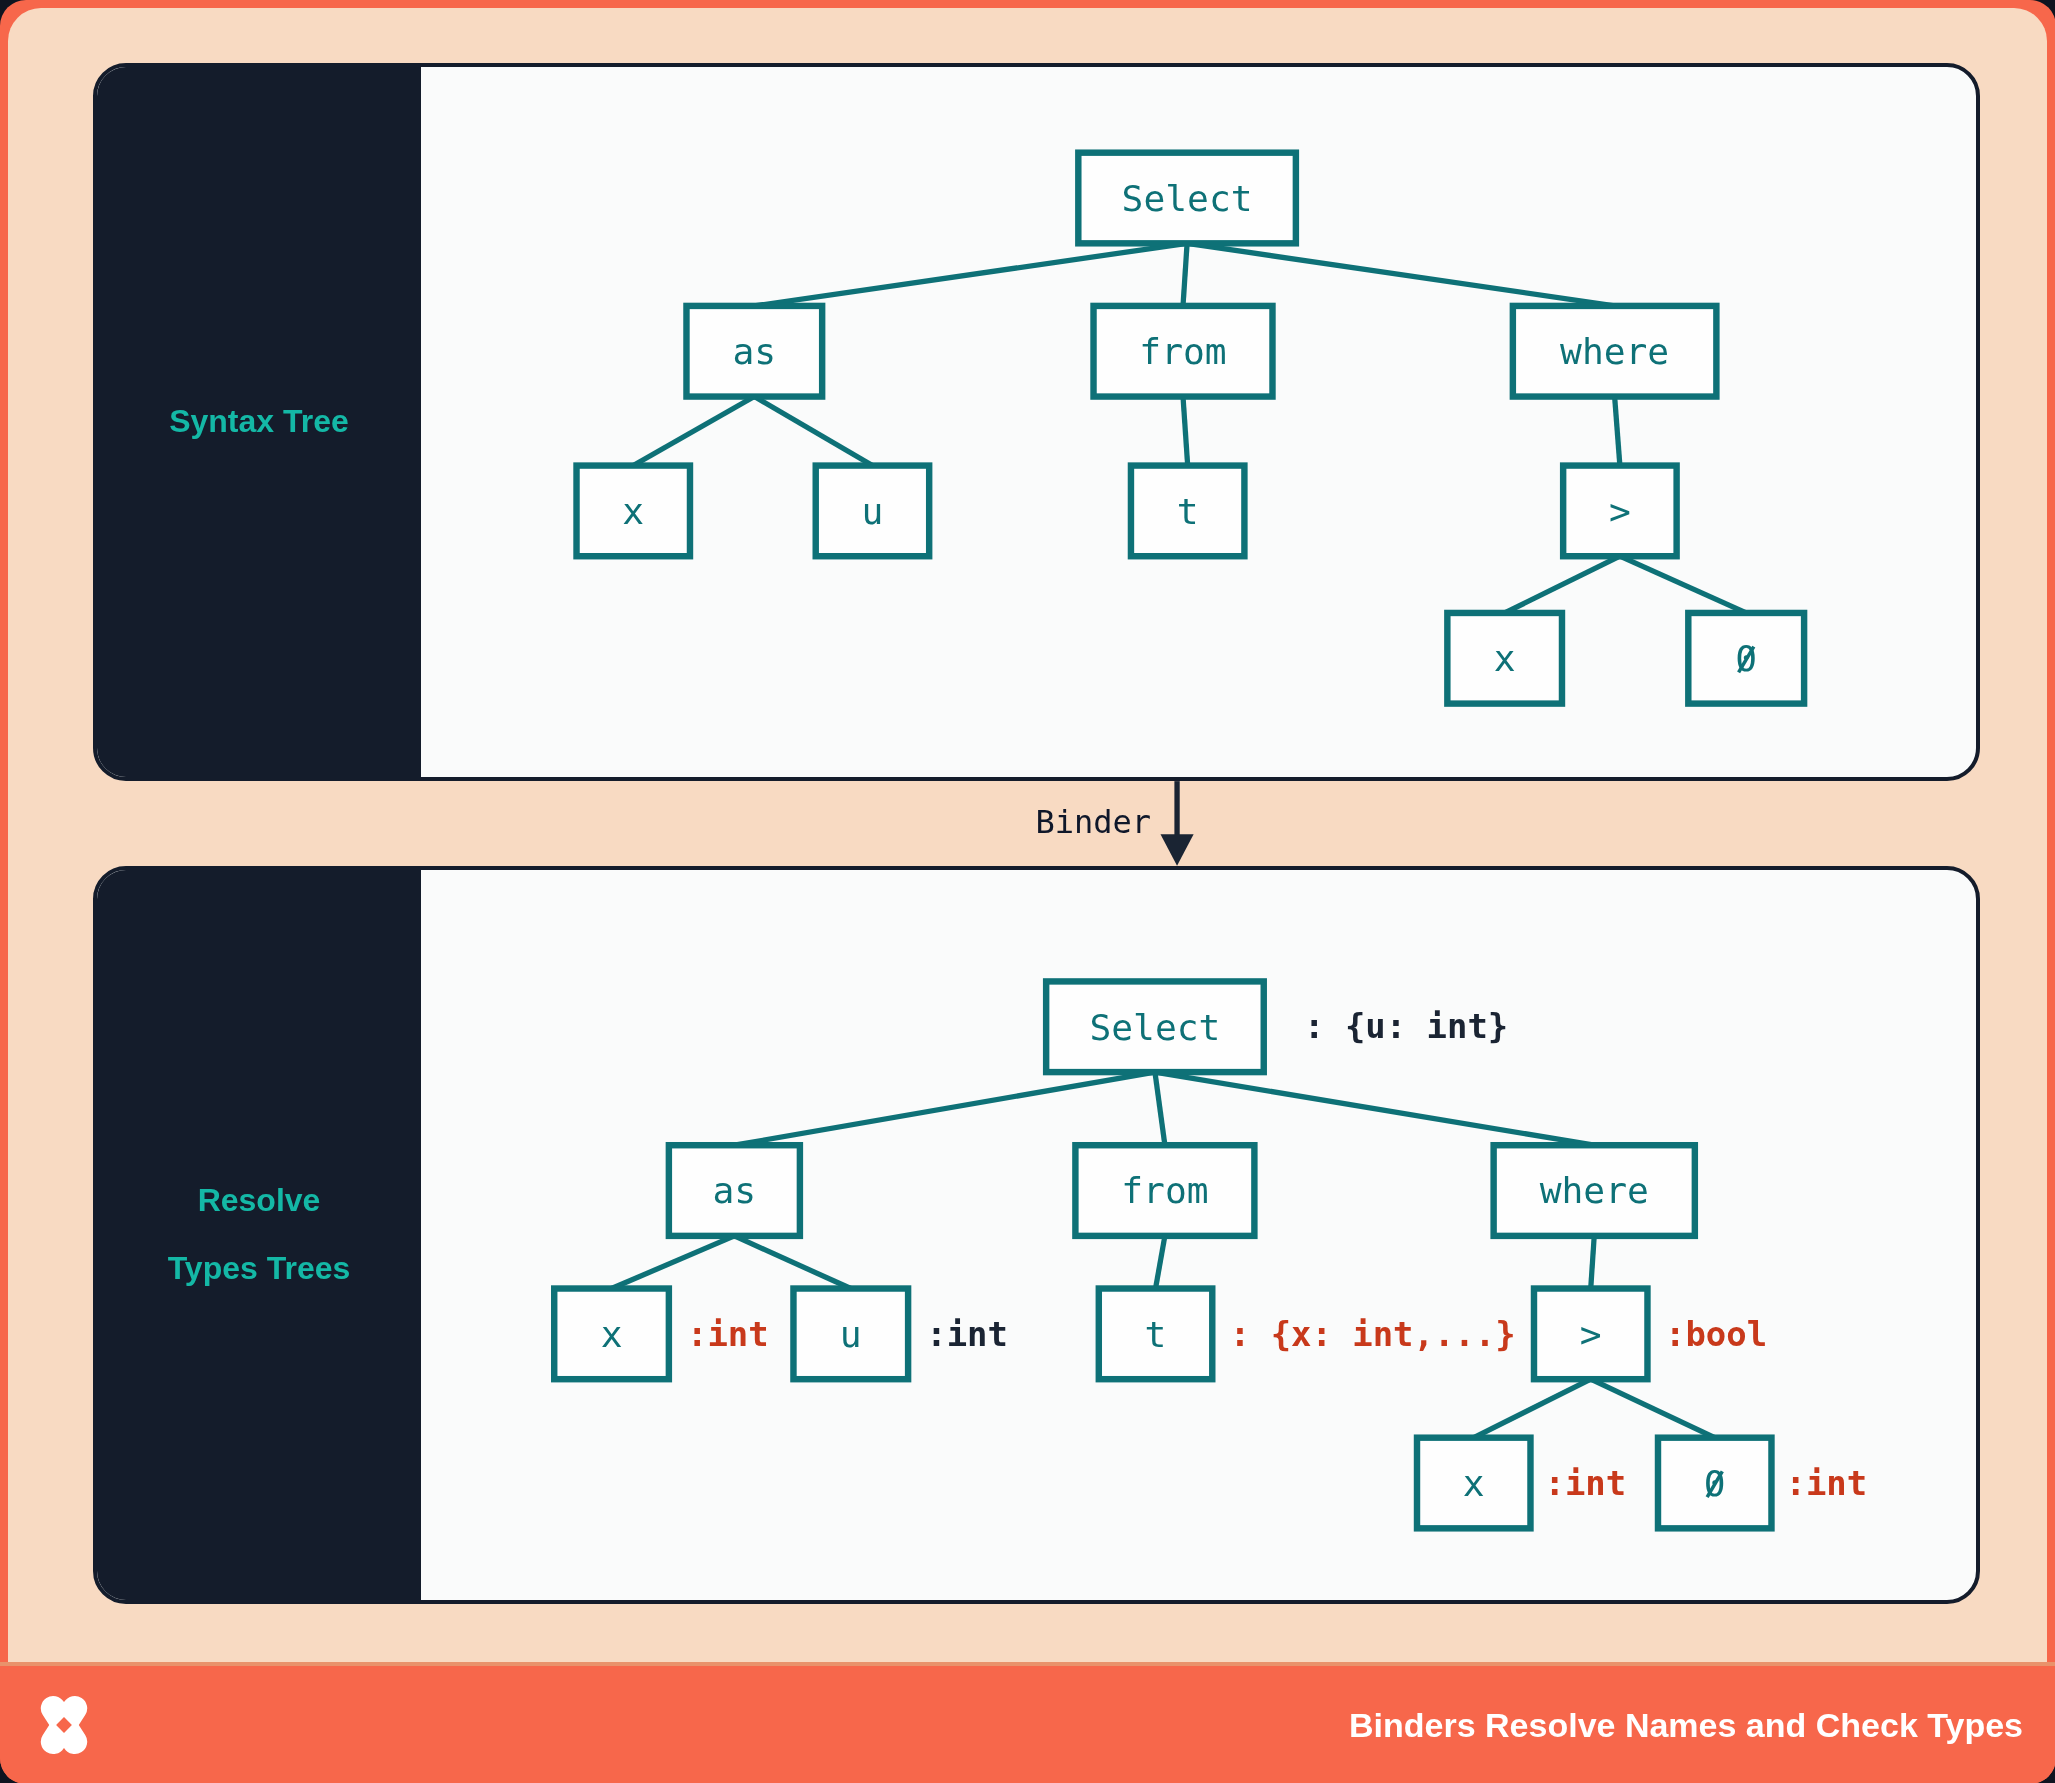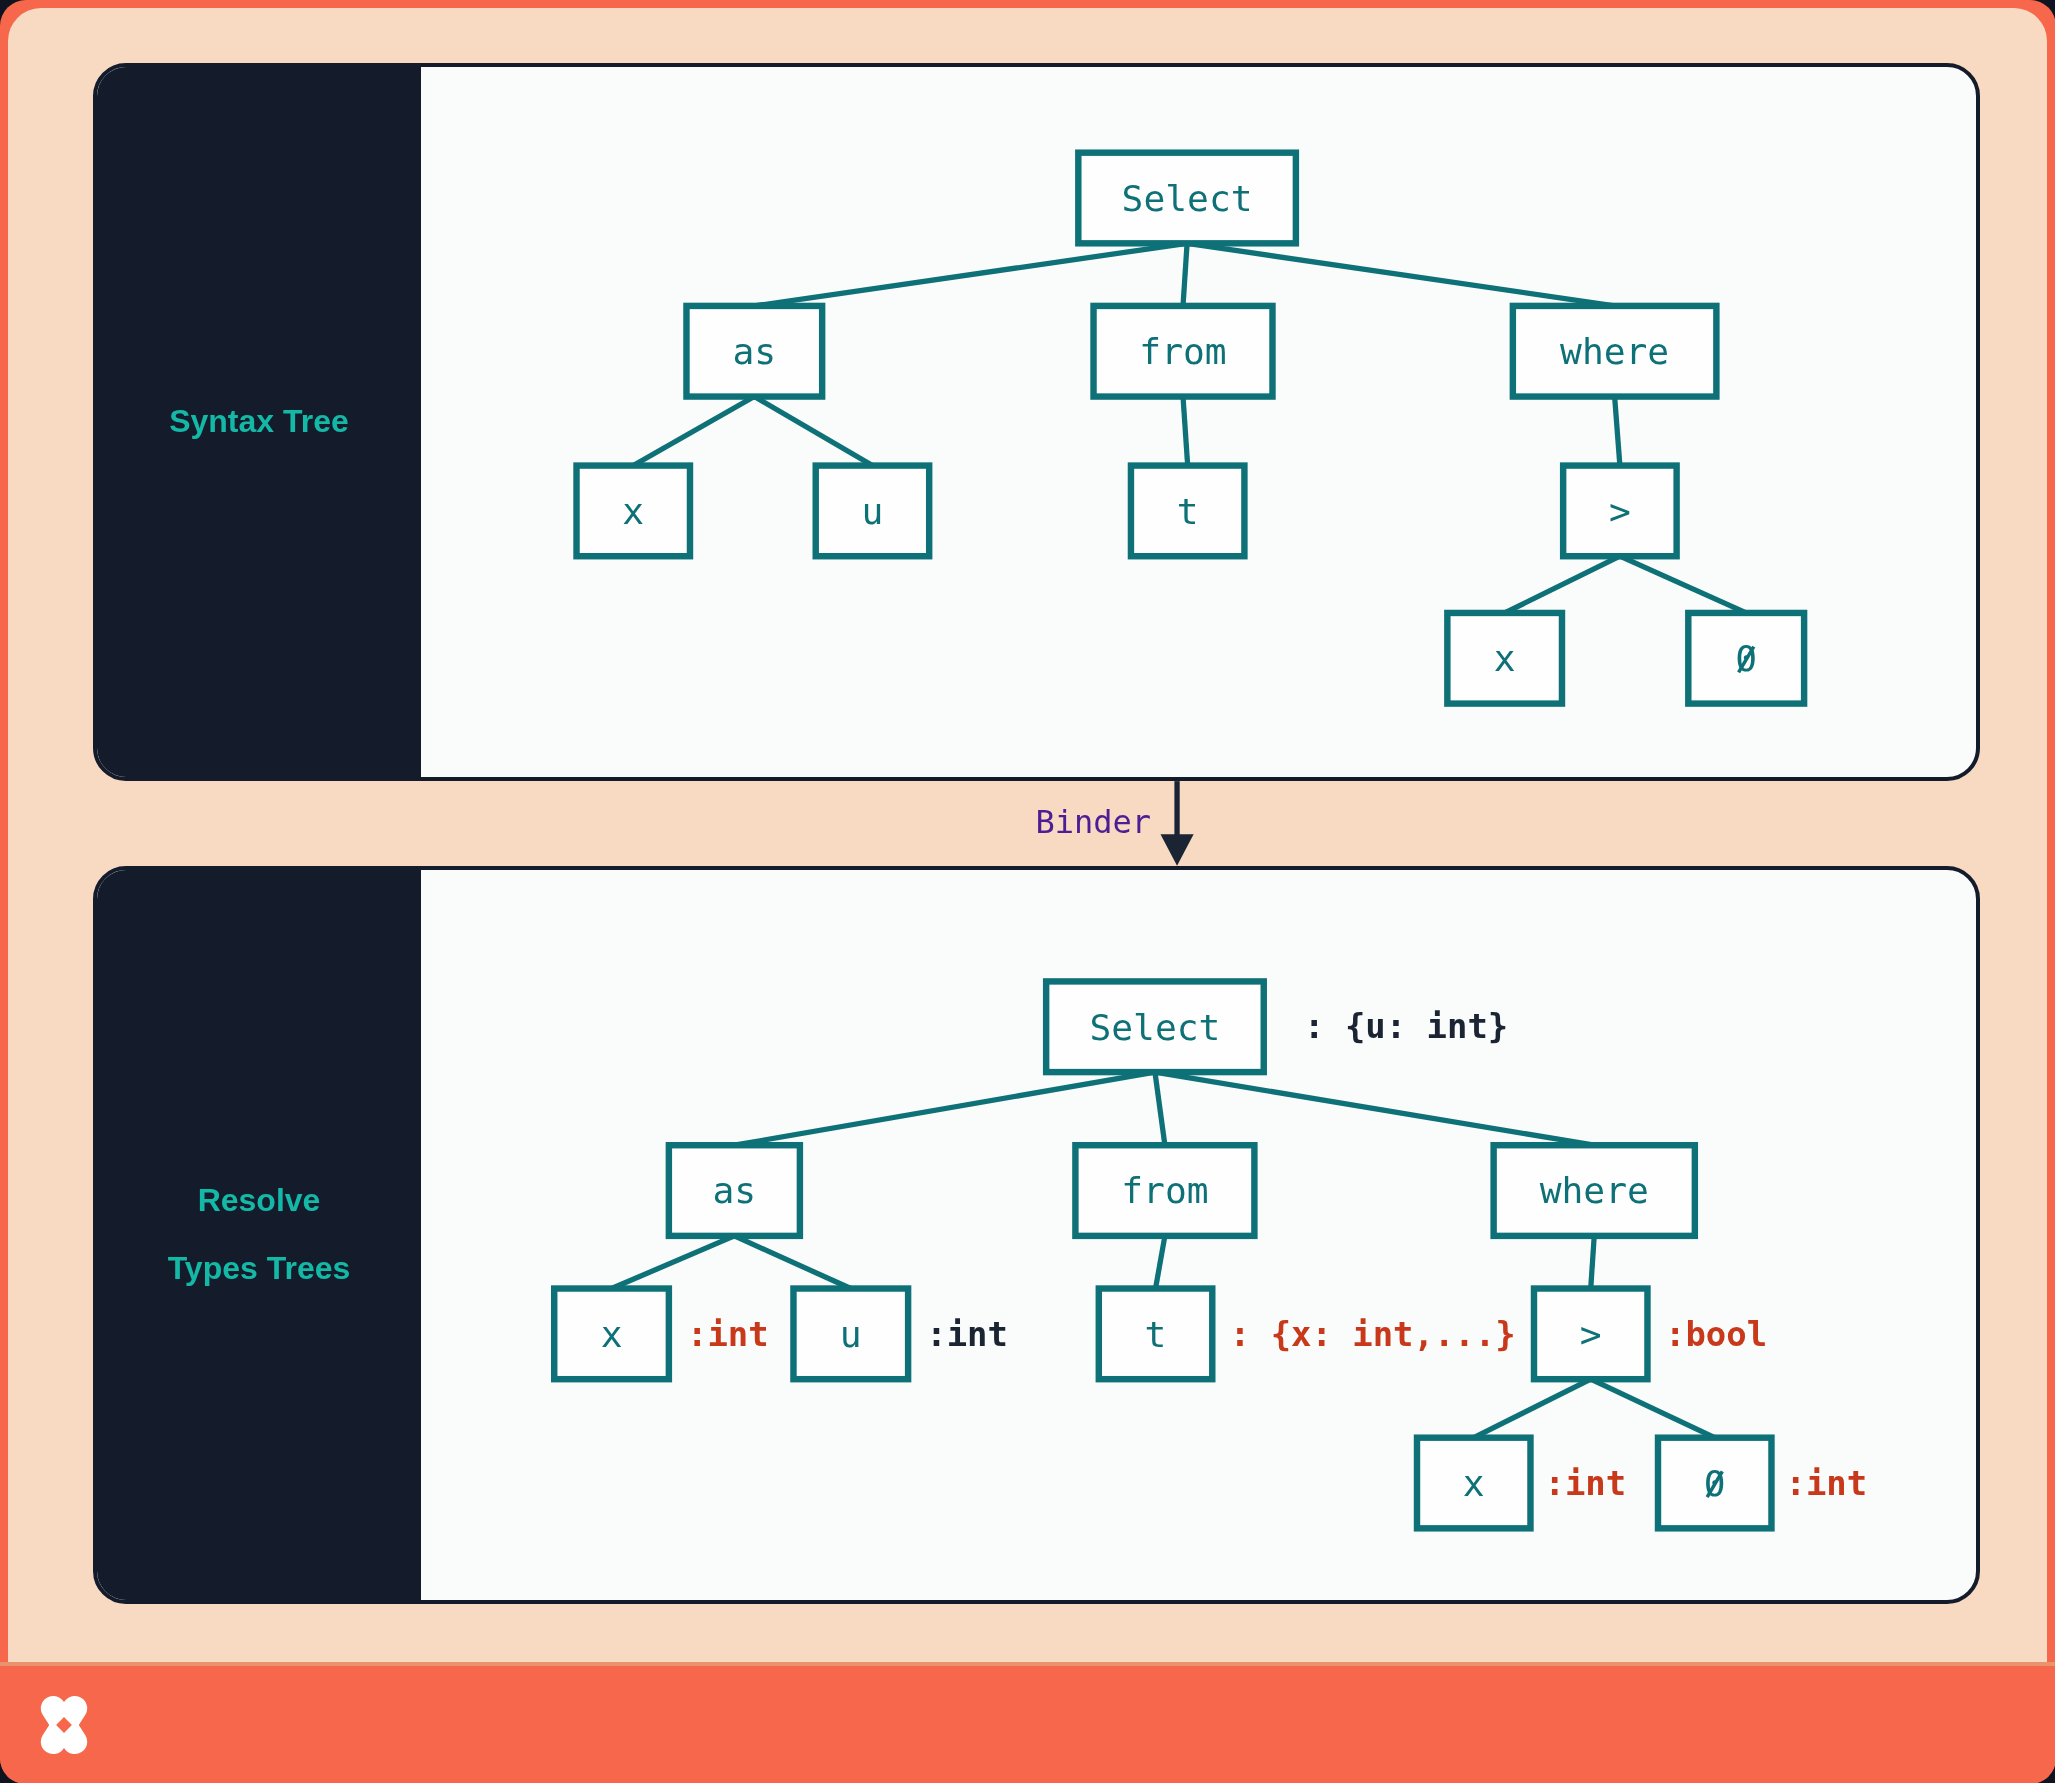--- a/index.html
+++ b/index.html
@@ -7,21 +7,21 @@
   #canvas{position:relative;width:2056px;height:1784px;background:#f7674b;border-radius:26px;overflow:hidden;}
   #peach{position:absolute;left:8.3px;top:8.3px;width:2039px;height:1656px;background:#f8dac2;border-radius:33px 33px 0 0;}
   .panel{position:absolute;left:93px;width:1887px;background:#fafbfb;border:4.1px solid #141c2b;border-radius:33px;box-sizing:border-box;overflow:hidden;}
   #panel-top{top:63px;height:718px;}
   #panel-bottom{top:866px;height:738px;}
   .sidebar{position:absolute;left:0;top:0;bottom:0;width:324px;background:#141c2b;display:flex;flex-direction:column;justify-content:center;align-items:center;gap:18px;}
   .sidebar span{color:#14b8a6;font-size:32px;font-weight:bold;line-height:1.55;text-align:center;white-space:nowrap;}
   .tree-svg{position:absolute;left:0;top:0;width:100%;height:100%;}
   #binder-zone{position:absolute;left:0;top:781px;width:2056px;height:86px;}
   #binder-label{position:absolute;right:905px;top:50%;transform:translateY(-54%);
-    font-family:"DejaVu Sans Mono",monospace;font-size:32px;color:#4c1d95;white-space:nowrap;}
+    font-family:"DejaVu Sans Mono",monospace;font-size:32px;color:#0f172a;white-space:nowrap;}
   #binder-arrow{position:absolute;left:0;top:0;width:2056px;height:86px;}
   #footer{position:absolute;left:0;top:1662px;width:2056px;height:122px;background:#f7674b;border-top:4.7px solid #e9926b;box-sizing:border-box;display:flex;align-items:center;justify-content:space-between;}
   #footer-title{color:#ffffff;font-size:34px;font-weight:bold;margin-right:33px;white-space:nowrap;}
   #logo{margin-left:33px;width:62px;height:62px;}
 </style>
 </head>
 <body>
 
 <div id="canvas">
   <div id="peach"></div>
@@ -159,15 +159,16 @@
   </div>
 
   <div id="footer">
     <svg id="logo" viewBox="0 0 100 100">
       <g>
         <rect x="30" y="-2" width="40" height="104" rx="20" fill="#ffffff" transform="rotate(33 50 50)"></rect>
         <rect x="30" y="-2" width="40" height="104" rx="20" fill="#ffffff" transform="rotate(-33 50 50)"></rect>
         <rect x="41" y="41" width="18" height="18" fill="#f7674b" transform="rotate(45 50 50)"></rect>
       </g>
     </svg>
+    <div id="footer-title">Binders Resolve Names and Check Types</div>
   </div>
 </div>
 
 
 </body></html>

